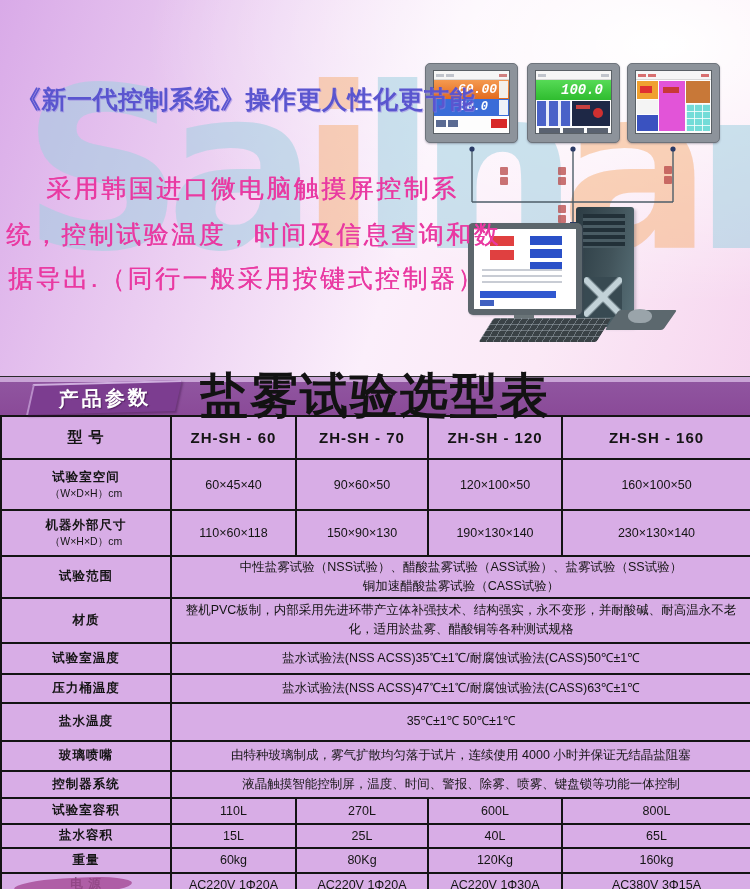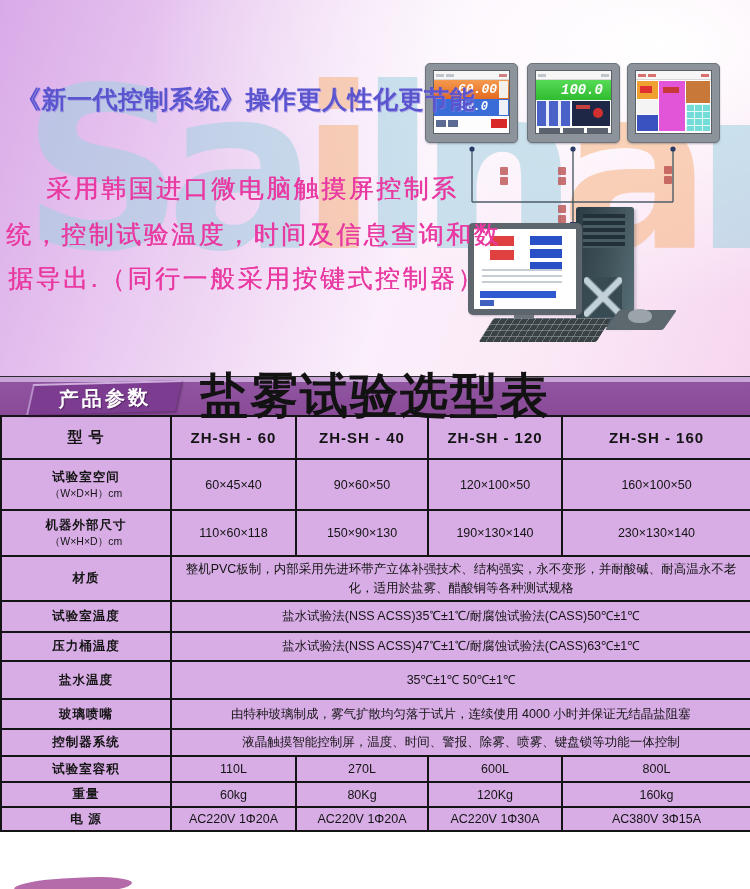--- a/index.html
+++ b/index.html
@@ -258,21 +258,21 @@
       <col style="width:170px">
         <col style="width:125px">
         <col style="width:132px">
         <col style="width:134px">
         <col style="width:189px">
     </colgroup>
     <tbody id="spec-body">
       <tr class="head" style="height:43px">
         <td>型 号</td>
         <td>ZH-SH - 60</td>
-        <td>ZH-SH - 40</td>
+        <td>ZH-SH - 70</td>
         <td>ZH-SH - 120</td>
         <td>ZH-SH - 160</td>
       </tr>
     <tr style="height: 51px;">
           <td class="label-cell">
             <div>试验室空间</div>
             <div class="sub">（W×D×H）cm</div>
           </td>
           <td>60×45×40</td>
           <td>90×60×50</td>
@@ -282,20 +282,27 @@
         <tr style="height: 46px;">
           <td class="label-cell">
             <div>机器外部尺寸</div>
             <div class="sub">（W×H×D）cm</div>
           </td>
           <td>110×60×118</td>
           <td>150×90×130</td>
           <td>190×130×140</td>
           <td>230×130×140</td>
         </tr>
+        <tr style="height: 38px;">
+          <td class="label-cell">
+            <div>试验范围</div>
+          </td>
+          <td colspan="4" class="span-cell">中性盐雾试验（NSS试验）、醋酸盐雾试验（ASS试验）、盐雾试验（SS试验）
+铜加速醋酸盐雾试验（CASS试验）</td>
+        </tr>
         <tr style="height: 45px;">
           <td class="label-cell">
             <div>材质</div>
           </td>
           <td colspan="4" class="span-cell">整机PVC板制，内部采用先进环带产立体补强技术、结构强实，永不变形，并耐酸碱、耐高温永不老化，适用於盐雾、醋酸铜等各种测试规格</td>
         </tr>
         <tr style="height: 31px;">
           <td class="label-cell">
             <div>试验室温度</div>
           </td>
@@ -327,20 +334,29 @@
         </tr>
         <tr style="height: 26px;">
           <td class="label-cell">
             <div>试验室容积</div>
           </td>
           <td>110L</td>
           <td>270L</td>
           <td>600L</td>
           <td>800L</td>
         </tr>
+        <tr style="height: 24px;">
+          <td class="label-cell">
+            <div>盐水容积</div>
+          </td>
+          <td>15L</td>
+          <td>25L</td>
+          <td>40L</td>
+          <td>65L</td>
+        </tr>
         <tr style="height: 25px;">
           <td class="label-cell">
             <div>重量</div>
           </td>
           <td>60kg</td>
           <td>80Kg</td>
           <td>120Kg</td>
           <td>160kg</td>
         </tr>
         <tr style="height: 24px;">

